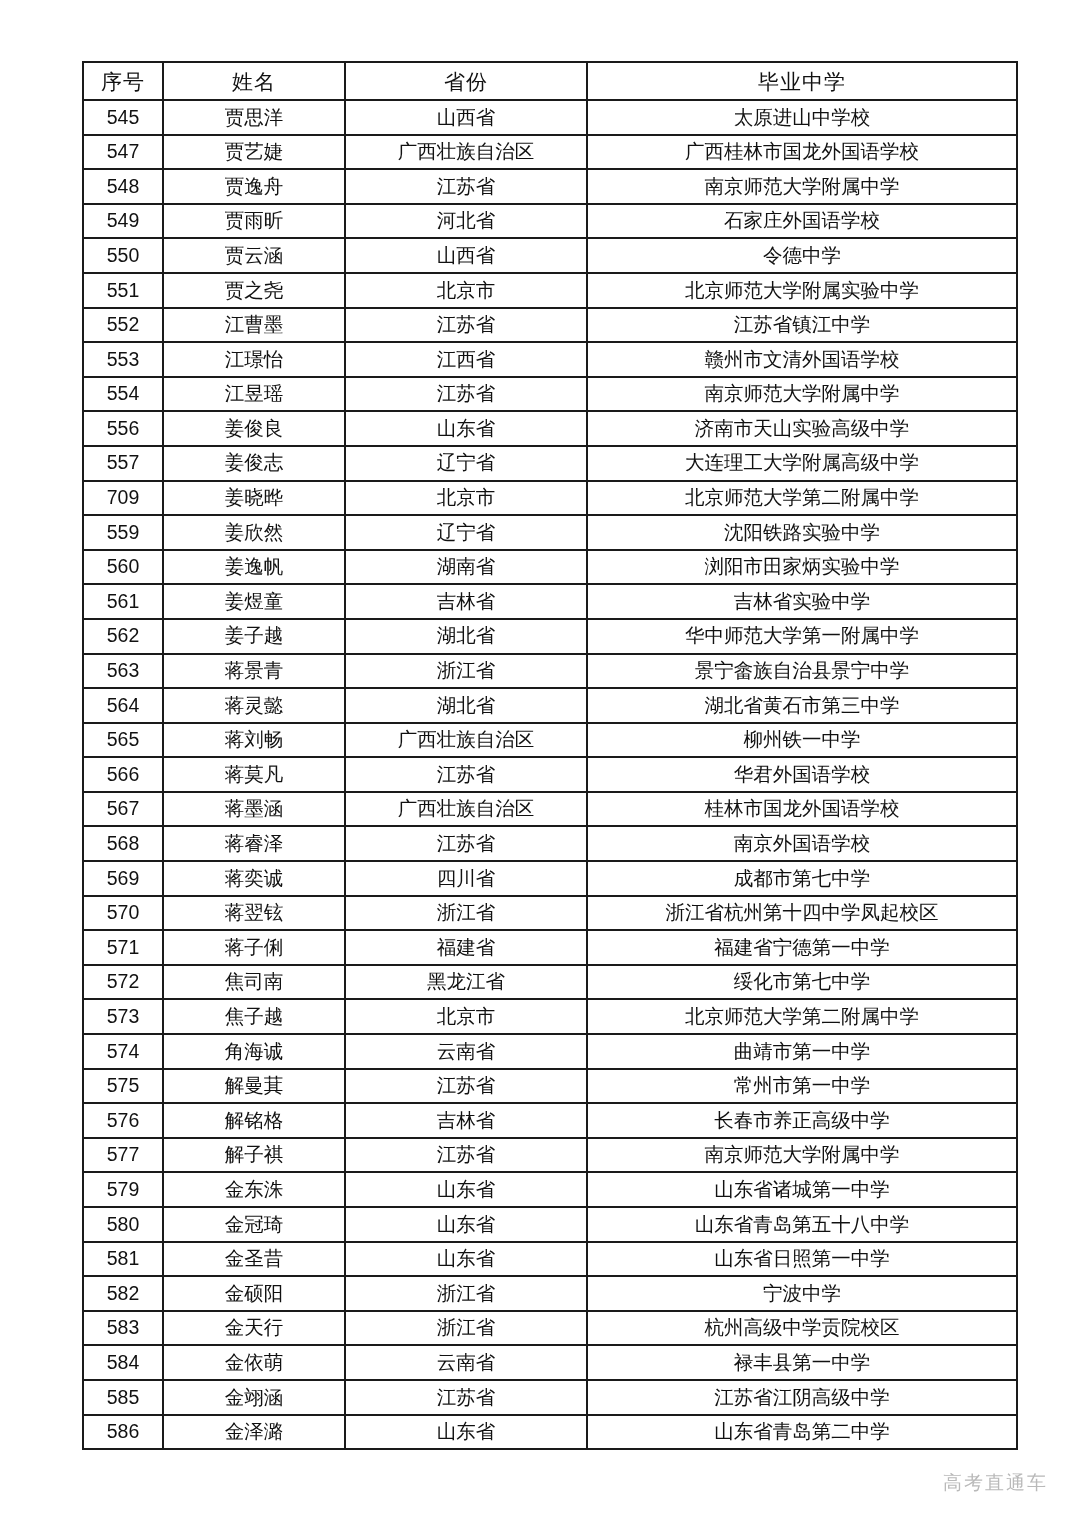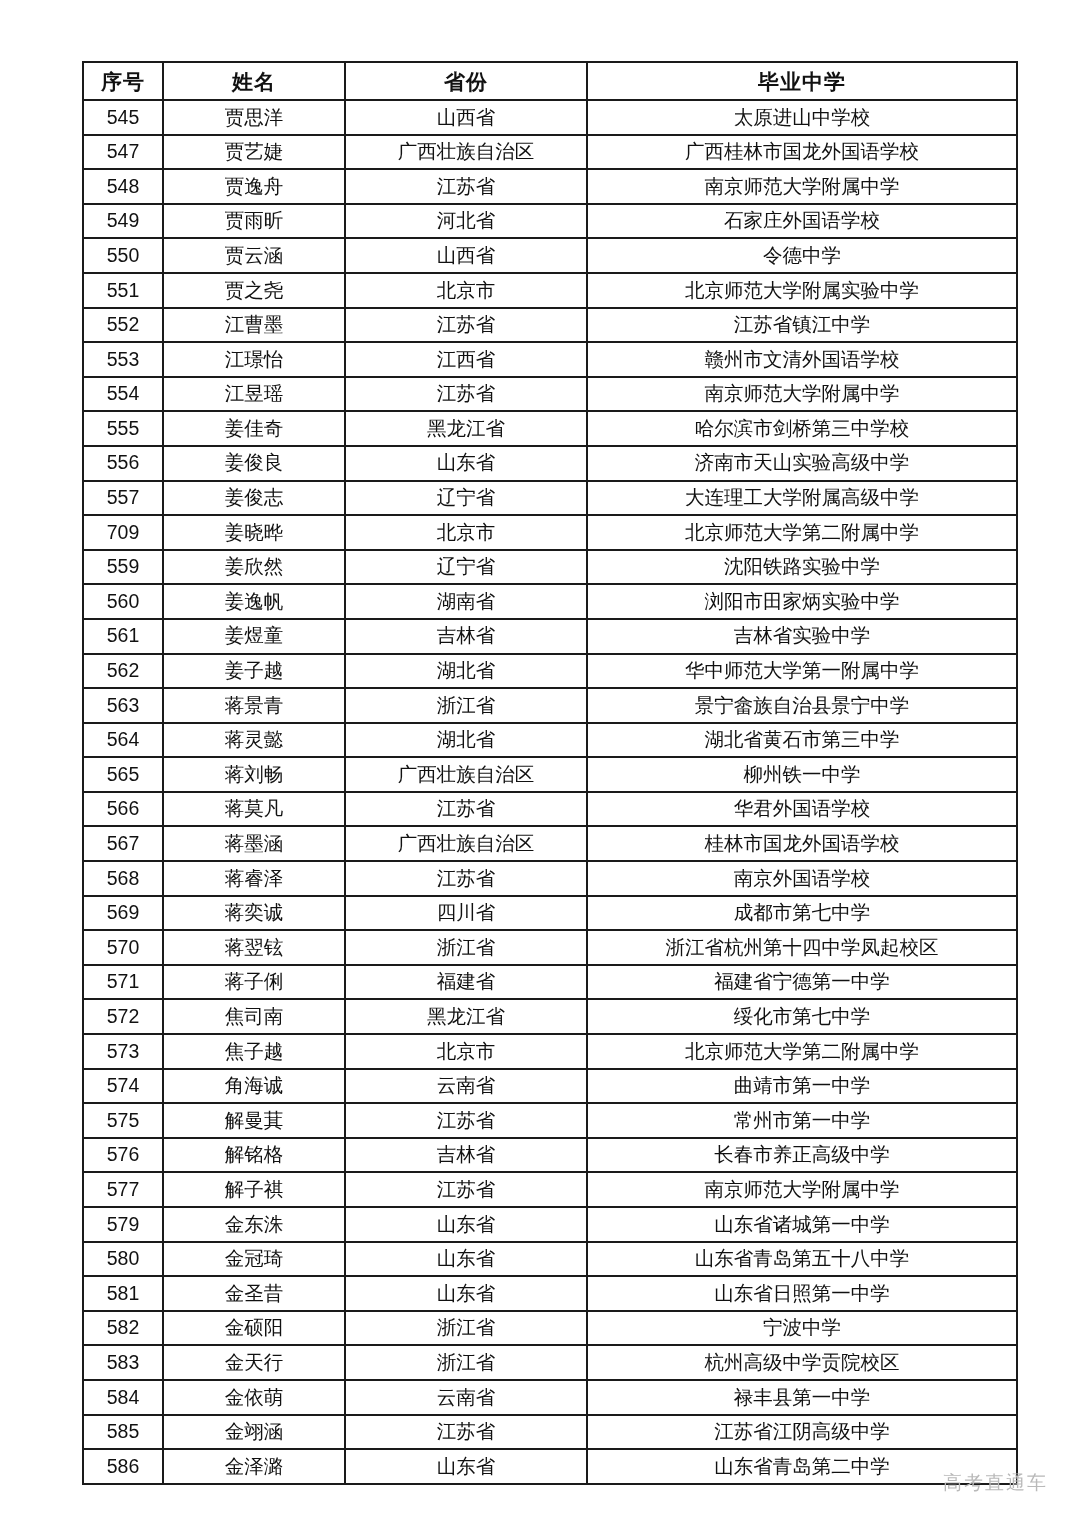--- a/index.html
+++ b/index.html
@@ -38,21 +38,21 @@
     text-align: center;
     vertical-align: middle;
     color: #111111;
     padding: 0;
     line-height: 1;
   }
 
   .roster-table thead th {
     height: 36px;
     font-size: 21px;
-    font-weight: bold;
+    font-weight: normal;
     letter-spacing: 1px;
   }
 
   .roster-table tbody td {
     height: 32.6px;
     font-size: 19.5px;
     font-weight: normal;
   }
 
   .col-index  { width: 78px; }
@@ -141,26 +141,20 @@
           <td class="cell-province">江西省</td>
           <td class="cell-school">赣州市文清外国语学校</td>
         </tr>
         <tr>
           <td class="cell-index">554</td>
           <td class="cell-name">江昱瑶</td>
           <td class="cell-province">江苏省</td>
           <td class="cell-school">南京师范大学附属中学</td>
         </tr>
         <tr>
-          <td class="cell-index">555</td>
-          <td class="cell-name">姜佳奇</td>
-          <td class="cell-province">黑龙江省</td>
-          <td class="cell-school">哈尔滨市剑桥第三中学校</td>
-        </tr>
-        <tr>
           <td class="cell-index">556</td>
           <td class="cell-name">姜俊良</td>
           <td class="cell-province">山东省</td>
           <td class="cell-school">济南市天山实验高级中学</td>
         </tr>
         <tr>
           <td class="cell-index">557</td>
           <td class="cell-name">姜俊志</td>
           <td class="cell-province">辽宁省</td>
           <td class="cell-school">大连理工大学附属高级中学</td>

